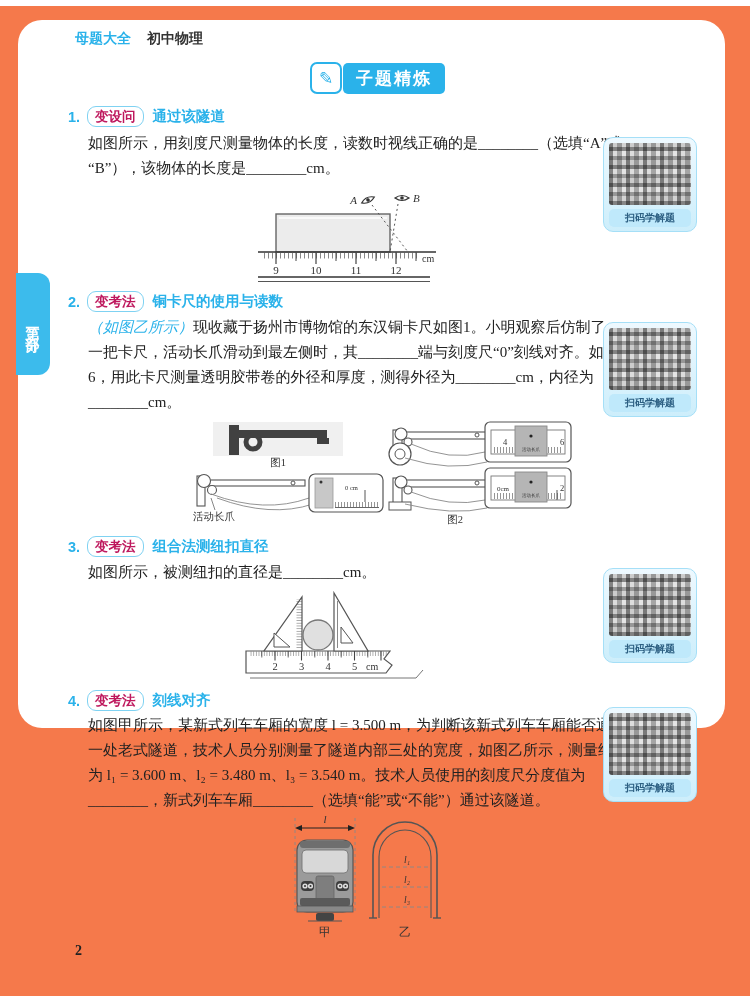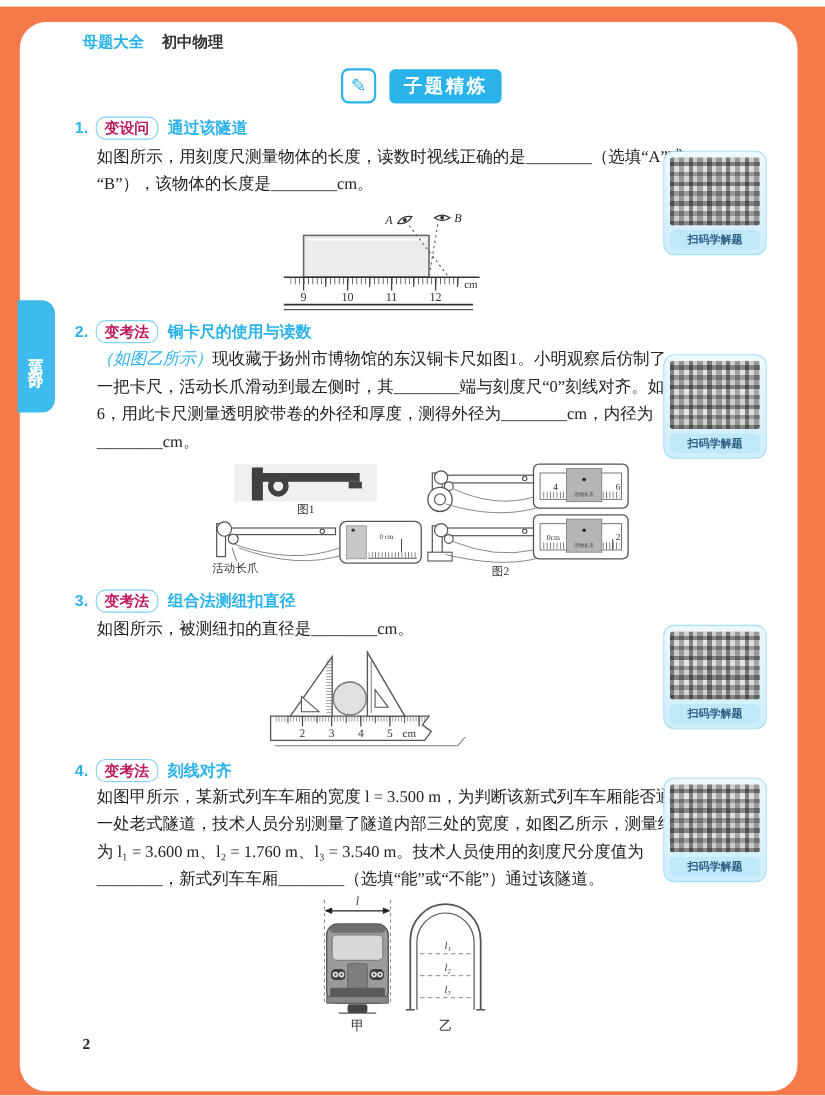--- a/index.html
+++ b/index.html
@@ -1,33 +1,33 @@
 <!DOCTYPE html>
 <html><head>
 <meta charset="utf-8">
 <style>
   html,body{margin:0;padding:0;}
   body{width:750px;height:996px;position:relative;background:#ffffff;overflow:hidden;
        font-family:"Liberation Sans",sans-serif;}
   .frame{position:absolute;left:0;top:6px;right:0;bottom:0;background:#F5794B;}
-  .content{position:absolute;left:18px;top:20px;width:707px;height:972px;
+  .content{position:absolute;left:18px;top:20px;width:707px;height:708px;
            background:#ffffff;border-radius:24px;}
   
   .side-tab{position:absolute;left:16px;top:273px;width:34px;height:102px;background:#3CBBEC;
             border-radius:0 12px 12px 0;color:#fff;display:flex;align-items:center;justify-content:center;
             writing-mode:vertical-rl;letter-spacing:4px;font-weight:bold;font-size:14px;}
   
   .header{position:absolute;left:57px;top:10px;font-size:14px;font-weight:bold;}
   .brand{color:#2AB2EA;}
   .subject{color:#333;margin-left:16px;}
   
   .banner{position:absolute;left:292px;top:42px;display:flex;align-items:center;}
   .pencil-box{width:28px;height:28px;border:2px solid #2AB2EA;border-radius:7px;background:#fff;
               display:flex;align-items:center;justify-content:center;color:#2AB2EA;font-size:17px;}
-  .banner-pill{margin-left:12px;background:#2AB2EA;color:#fff;font-weight:bold;font-size:17px;
+  .banner-pill{margin-left:1px;background:#2AB2EA;color:#fff;font-weight:bold;font-size:17px;
                padding:4px 13px;border-radius:5px;letter-spacing:2px;}
   
   .q-head{position:absolute;display:flex;align-items:center;font-size:14.5px;font-weight:bold;}
   .q-num{color:#2AB2EA;margin-right:7px;}
   .q-badge{color:#be185d;border:1.5px solid #7FD2F2;border-radius:9px;padding:0 7px;line-height:19px;font-size:13.5px;}
   .q-title{color:#2AB2EA;margin-left:9px;}
   
   .q-body{position:absolute;width:525px;font-family:"Liberation Serif",serif;font-size:15px;
           line-height:25px;color:#222;}
   .q-body div{white-space:nowrap;}
@@ -272,21 +272,21 @@
   </div>
 
   <div class="q-head" style="left:50px;top:670px;">
     <span class="q-num">4.</span>
     <span class="q-badge">变考法</span>
     <span class="q-title">刻线对齐</span>
   </div>
   <div class="q-body" style="left:70px;top:693px;">
     <div>如图甲所示，某新式列车车厢的宽度 l = 3.500 m，为判断该新式列车车厢能否通过</div>
     <div>一处老式隧道，技术人员分别测量了隧道内部三处的宽度，如图乙所示，测量结果</div>
-    <div>为 l₁ = 3.600 m、l₂ = 1.760 m、l₃ = 3.540 m。技术人员使用的刻度尺分度值为</div>
+    <div>为 l₁ = 3.600 m、l₂ = 3.480 m、l₃ = 3.540 m。技术人员使用的刻度尺分度值为</div>
     <div>________，新式列车车厢________（选填“能”或“不能”）通过该隧道。</div>
   </div>
 
   <svg class="fig" style="left:252px;top:790px;" width="190" height="130" viewBox="0 0 190 130">
 
     <line x1="25" y1="8" x2="25" y2="104" stroke="#888" stroke-width="0.9" stroke-dasharray="3,3"></line>
     <line x1="85" y1="8" x2="85" y2="104" stroke="#888" stroke-width="0.9" stroke-dasharray="3,3"></line>
 
     <line x1="29" y1="18" x2="81" y2="18" stroke="#222" stroke-width="1.2"></line>
     <polygon points="25,18 32,15 32,21" fill="#222"></polygon>

